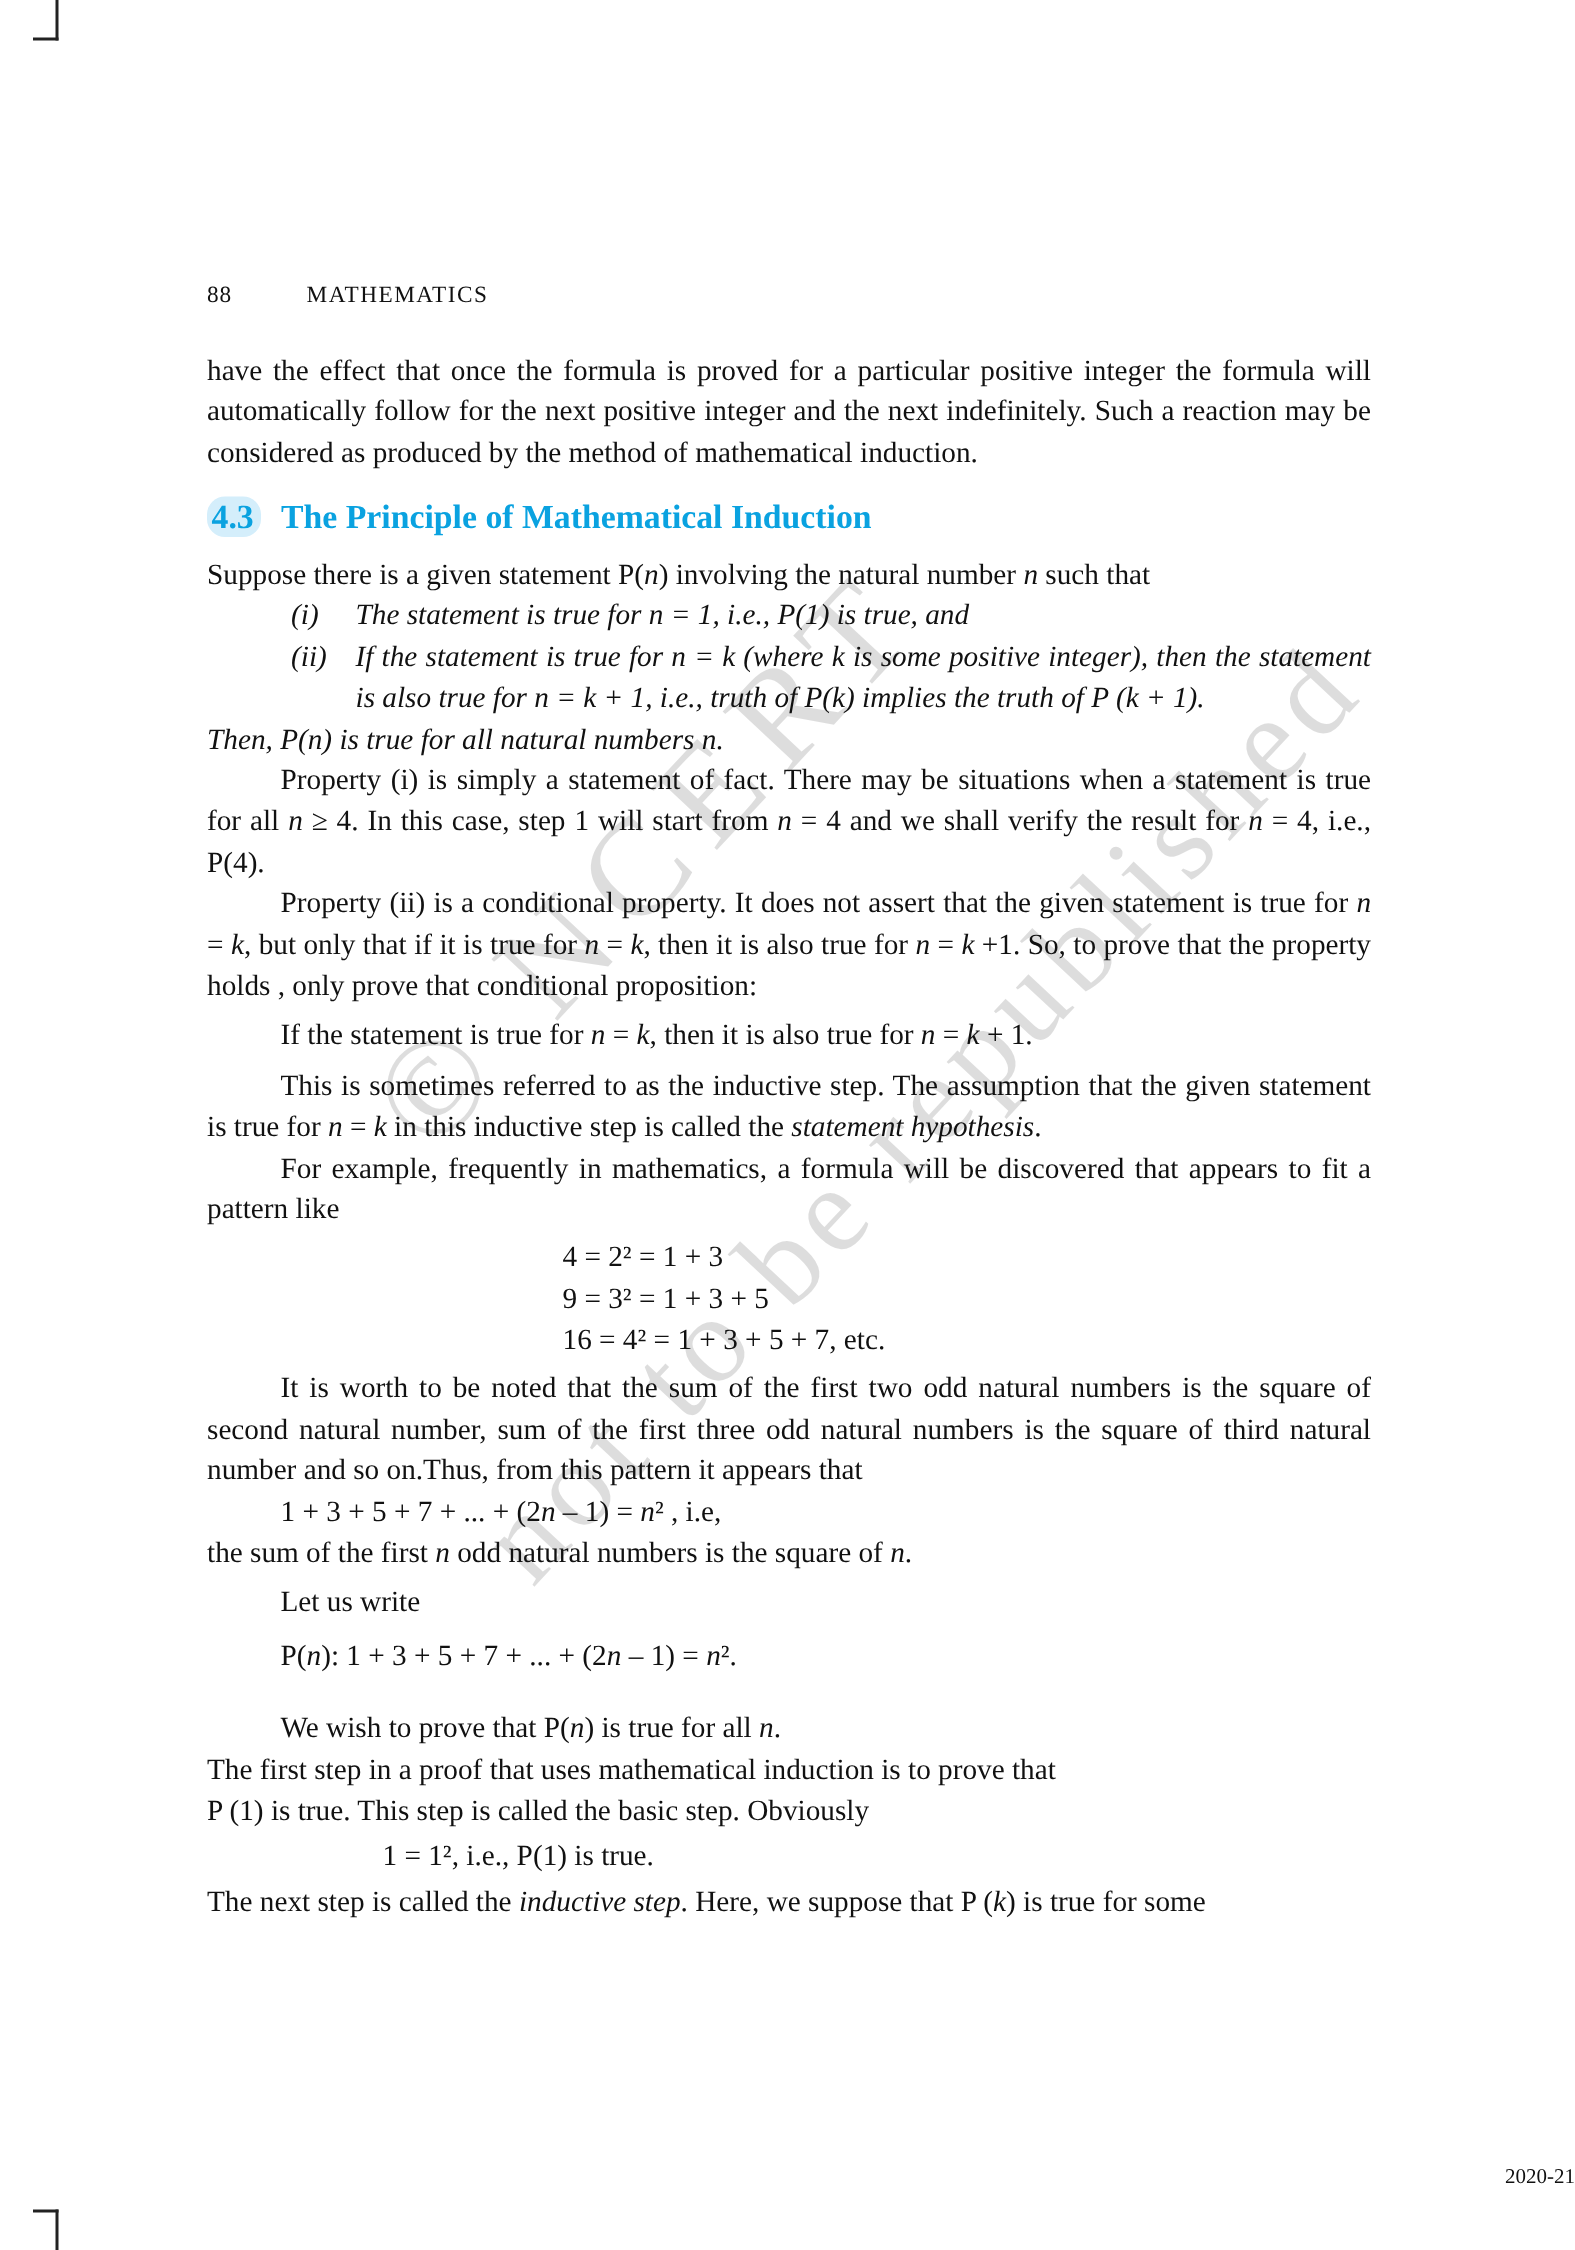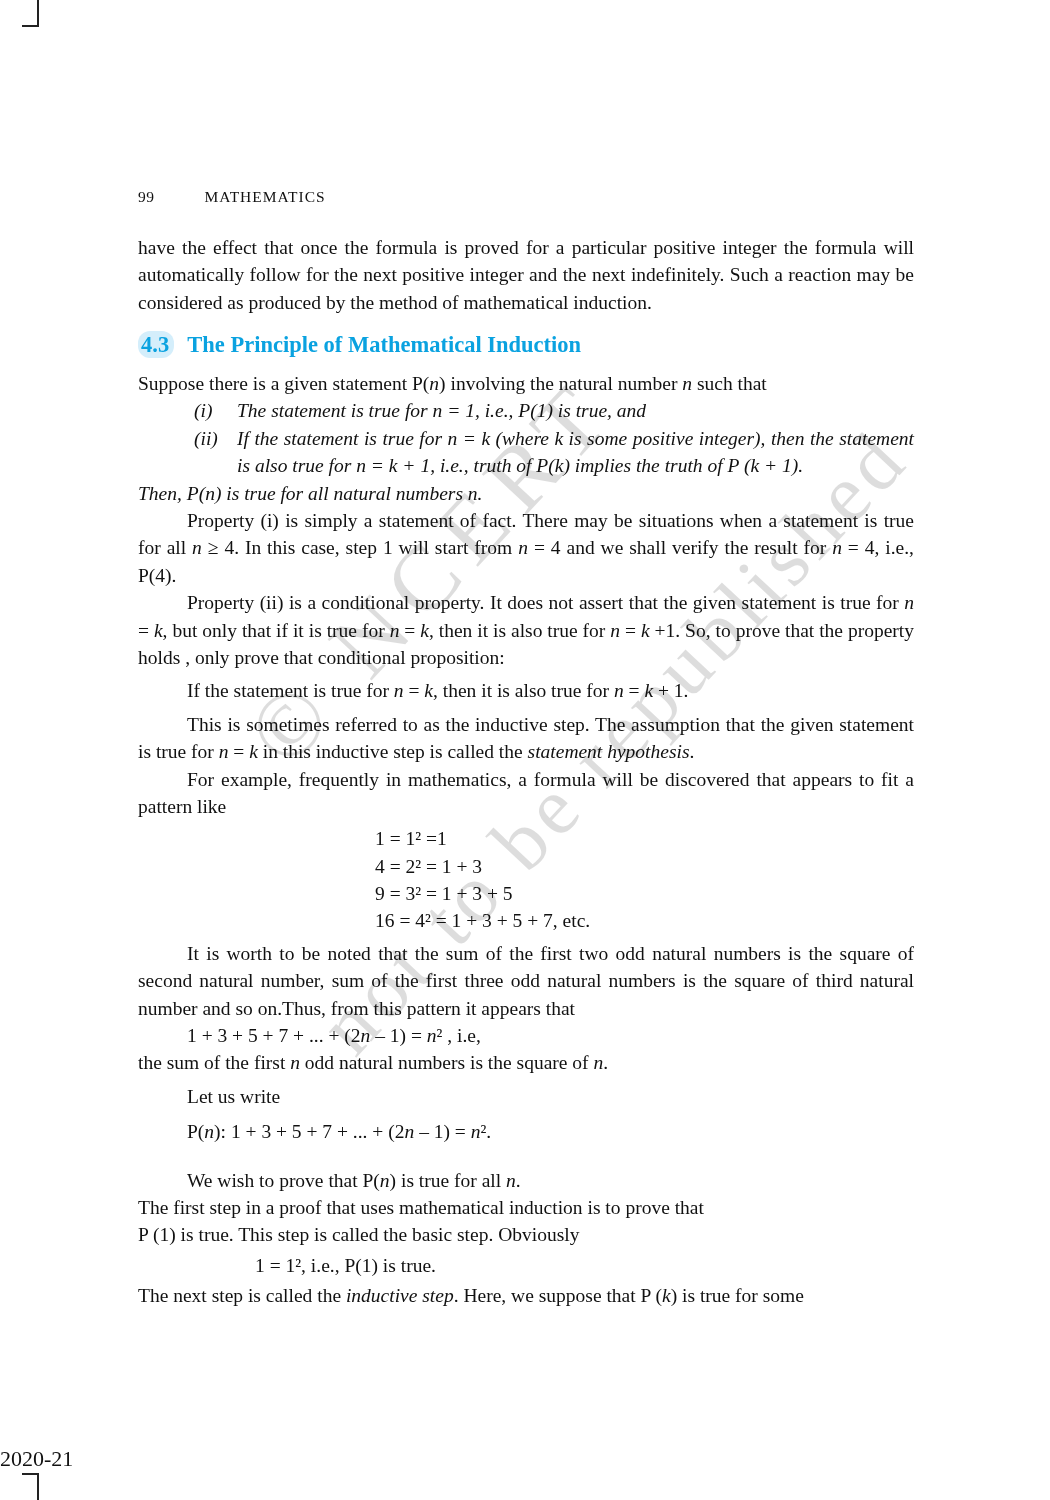--- a/index.html
+++ b/index.html
@@ -68,43 +68,43 @@
 
   .list { margin: 0; }
   .li { display: flex; }
   .li .marker { flex: none; width: 99px; box-sizing: border-box; padding-left: 56px; font-style: italic; }
   .li .litext { flex: 1; text-align: justify; font-style: italic; }
 
   .pattern { margin: 5px 0 5px 237px; }
   .eq-basic { margin: 3px 0 3px 117px; }
 
   .footer {
-    position: absolute; left: 0; right: 0; bottom: 28px;
-    text-align: left;
-    font-size: 22px;
+    position: absolute; left: 0; right: 0; bottom: 40px;
+    text-align: right;
+    font-size: 14px;
     z-index: 2;
   }
 </style>
 </head>
 <body>
 
 <div class="page">
 
   <div class="crop-top"></div>
   <div class="crop-bottom"></div>
 
   <div class="watermark" aria-hidden="true">
     <div class="wm1">© NCERT</div>
     <div class="wm2">not to be republished</div>
   </div>
 
   <div class="content">
 
     <div class="header">
-      <span class="pnum">99</span>
+      <span class="pnum">88</span>
       <span class="rtitle">MATHEMATICS</span>
     </div>
 
     <p class="just">have the effect that once the formula is proved for a particular positive integer the formula will automatically follow for the next positive integer and the next indefinitely. Such a reaction may be considered as produced by the method of mathematical induction.</p>
 
     <h2 class="section">
       <span class="secnum">4.3</span>
       <span class="sectitle">The Principle of Mathematical Induction</span>
     </h2>
 
@@ -127,21 +127,20 @@
 
     <p class="just ind">Property (ii) is a conditional property. It does not assert that the given statement is true for <i>n</i> = <i>k</i>, but only that if it is true for <i>n</i> = <i>k</i>, then it is also true for <i>n</i> = <i>k</i> +1. So, to prove that the  property holds , only prove that conditional proposition:</p>
 
     <p class="ind gap-s" style="margin-bottom:6px;">If the statement is true for <i>n</i> = <i>k</i>, then it is also true for <i>n</i> = <i>k</i> + 1.</p>
 
     <p class="just ind">This is sometimes referred to as the inductive step. The assumption that the given statement is true for <i>n</i> = <i>k</i> in this inductive step is called the <i>statement hypothesis</i>.</p>
 
     <p class="just ind">For example, frequently in mathematics, a formula will be discovered that appears to fit a pattern like</p>
 
     <div class="pattern">
-      <div>1 = 1² =1</div>
       <div>4 = 2² = 1 + 3</div>
       <div>9 = 3² = 1 + 3 + 5</div>
       <div>16 = 4² = 1 + 3 + 5 + 7, etc.</div>
     </div>
 
     <p class="just ind">It is worth to be noted that the sum of the first two odd natural numbers is the square of second natural number, sum of the first three odd natural numbers is the square of third natural number and so on.Thus, from this pattern it appears that</p>
 
     <p class="ind">1 + 3 + 5 + 7 + ... + (2<i>n</i> – 1) = <i>n</i>² , i.e,</p>
     <p class="just">the sum of the first <i>n</i> odd natural numbers is the square of <i>n</i>.</p>
 

